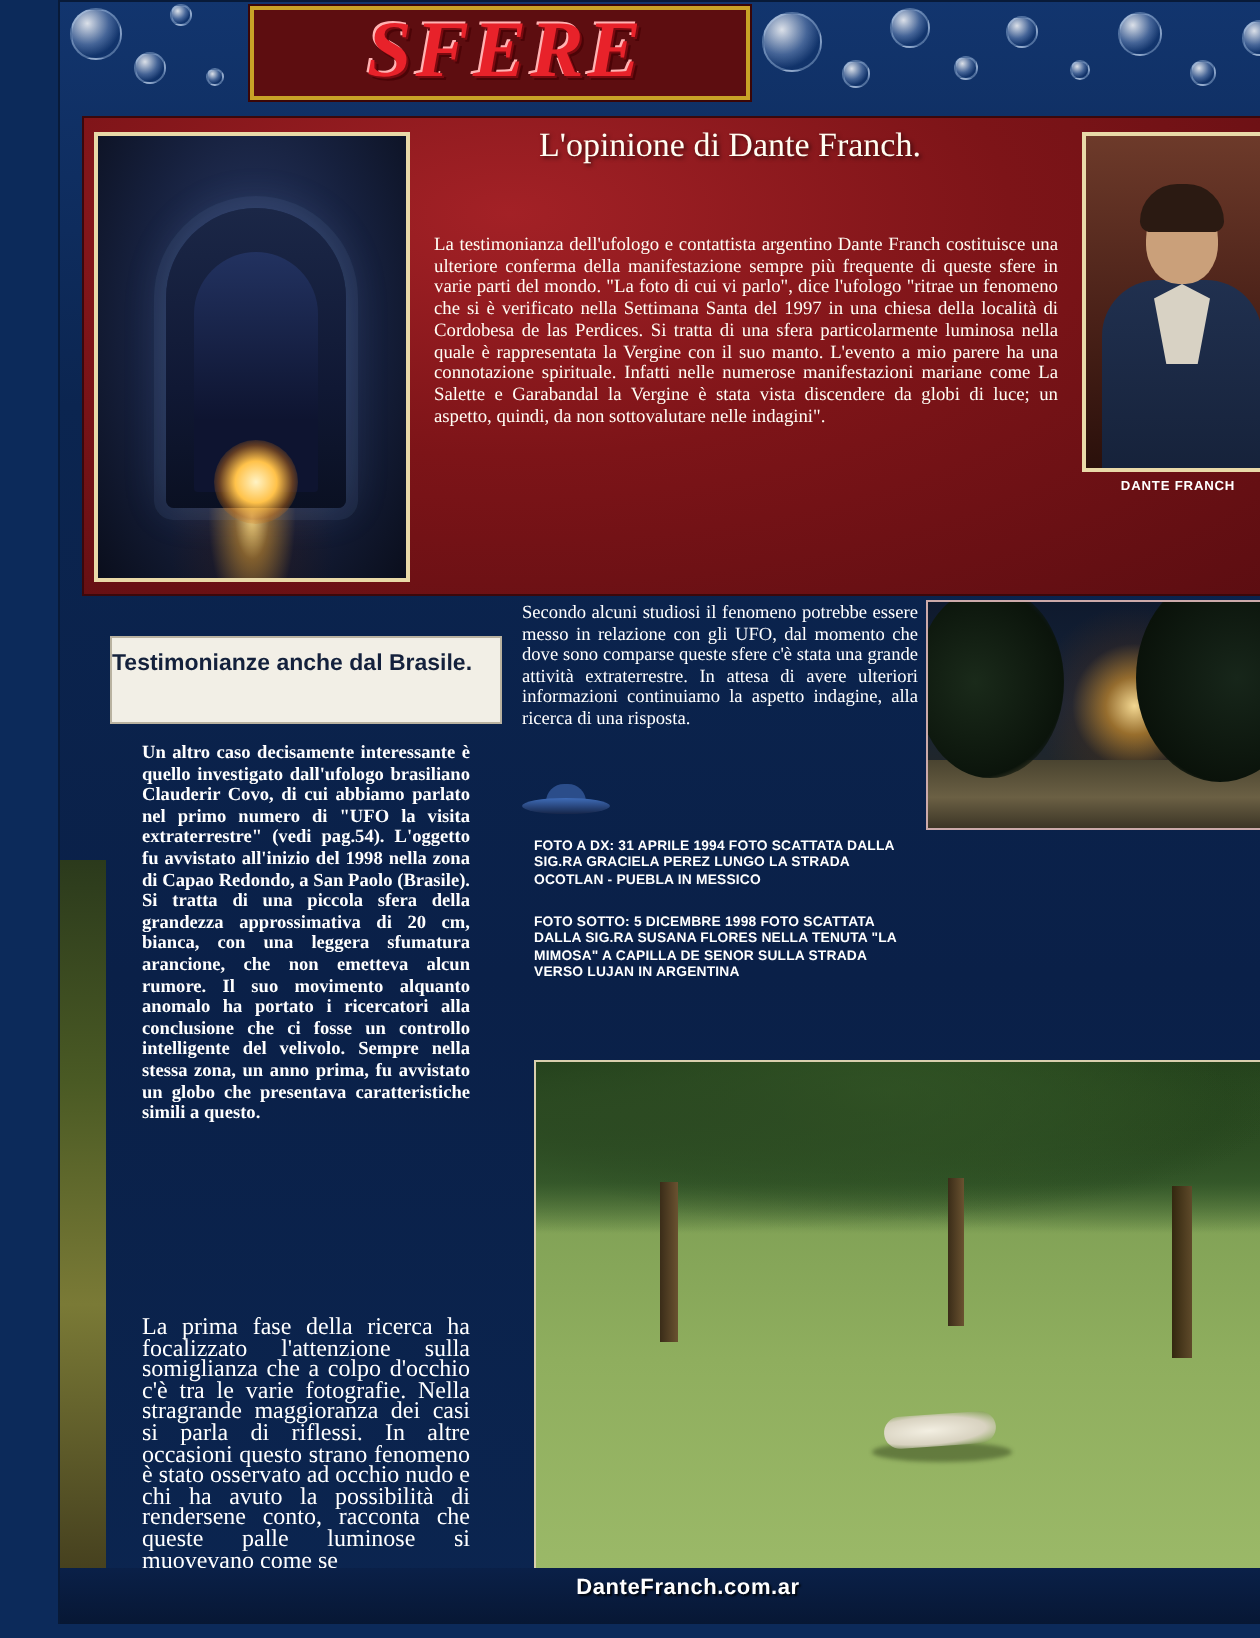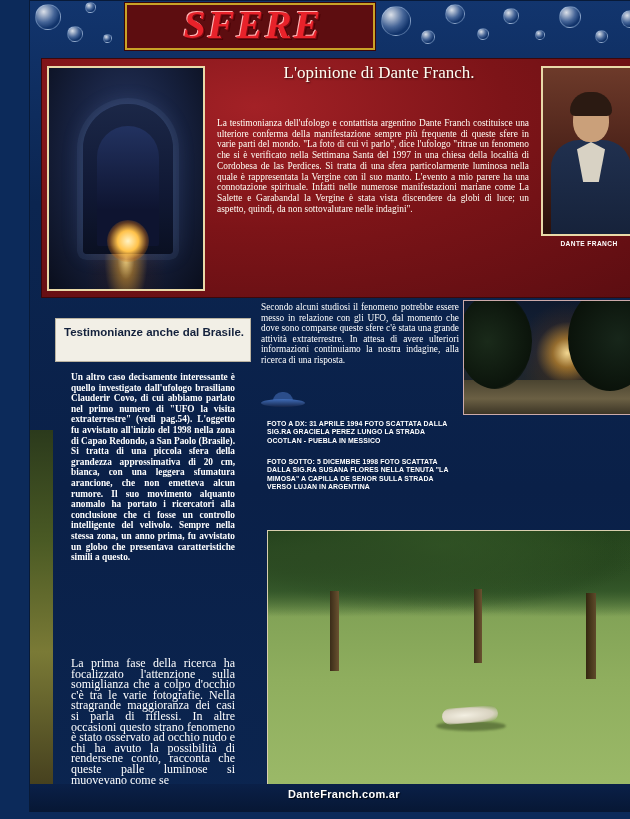--- a/index.html
+++ b/index.html
@@ -69,21 +69,21 @@
     position: absolute;
     left: 12px; top: 58px;
     width: 608px; height: 240px;
     background:
       radial-gradient(ellipse at 35% 20%, #a32126 0%, #7d1418 45%, #5b0d11 100%);
     border: 1px solid #3b080b;
   }
 
   #headline {
     position: absolute;
-    left: 200px; top: 62px;
+    left: 186px; top: 62px;
     width: 300px;
     text-align: center;
     color: #fffdf2;
     font-size: 17px;
     line-height: 21px;
     font-family: "Liberation Serif", serif;
     text-shadow: 1px 1px 2px rgba(0,0,0,.6);
   }
 
   #opinion-text {
@@ -186,21 +186,21 @@
     position: absolute;
     left: 26px; top: 318px;
     width: 196px; height: 44px;
     background: #f2efe6;
     border: 1px solid #b9b2a0;
   }
   #brasile-box .txt {
     position: absolute;
     left: 0; top: 5px;
     width: 196px;
-    text-align: center;
+    text-align: left;
     font-family: "Liberation Sans", sans-serif;
     font-weight: bold;
     font-size: 11.5px;
     line-height: 16px;
     color: #14213c;
   }
 
   
   .bodycol {
     position: absolute;
@@ -419,21 +419,21 @@
 
   <div id="left-strip"></div>
 
   <div id="brasile-box">
     <div class="txt">Testimonianze anche dal Brasile.</div>
   </div>
 
   <div class="bodycol" id="col-left-a">Un altro caso decisamente interessante è quello investigato dall'ufologo brasiliano Clauderir Covo, di cui abbiamo parlato nel primo numero di "UFO la visita extraterrestre" (vedi pag.54). L'oggetto fu avvistato all'inizio del 1998 nella zona di Capao Redondo, a San Paolo (Brasile). Si tratta di una piccola sfera della grandezza approssimativa di 20 cm, bianca, con una leggera sfumatura arancione, che non emetteva alcun rumore. Il suo movimento alquanto anomalo ha portato i ricercatori alla conclusione che ci fosse un controllo intelligente del velivolo. Sempre nella stessa zona, un anno prima, fu avvistato un globo che presentava caratteristiche simili a questo.</div>
   <div class="bodycol" id="col-left-b">La prima fase della ricerca ha focalizzato l'attenzione sulla somiglianza che a colpo d'occhio c'è tra le varie fotografie. Nella stragrande maggioranza dei casi si parla di riflessi. In altre occasioni questo strano fenomeno è stato osservato ad occhio nudo e chi ha avuto la possibilità di rendersene conto, racconta che queste palle luminose si muovevano come se</div>
 
-  <div class="bodycol" id="col-mid">Secondo alcuni studiosi il fenomeno potrebbe essere messo in relazione con gli UFO, dal momento che dove sono comparse queste sfere c'è stata una grande attività extraterrestre. In attesa di avere ulteriori informazioni continuiamo la nostra indagine, alla ricerca di una risposta.</div>
+  <div class="bodycol" id="col-mid">Secondo alcuni studiosi il fenomeno potrebbe essere messo in relazione con gli UFO, dal momento che dove sono comparse queste sfere c'è stata una grande attività extraterrestre. In attesa di avere ulteriori informazioni continuiamo la aspetto indagine, alla ricerca di una risposta.</div>
 
   <div id="ufo-glyph">
     <div class="dome"></div>
     <div class="disc"></div>
   </div>
 
   <div class="cap" id="cap-1">FOTO A DX: 31 APRILE 1994 FOTO SCATTATA DALLA SIG.RA GRACIELA PEREZ LUNGO LA STRADA OCOTLAN - PUEBLA IN MESSICO</div>
   <div class="cap" id="cap-2">FOTO SOTTO: 5 DICEMBRE 1998 FOTO SCATTATA DALLA SIG.RA SUSANA FLORES NELLA TENUTA "LA MIMOSA" A CAPILLA DE SENOR SULLA STRADA VERSO LUJAN IN ARGENTINA</div>
 
   <div id="photo-night">

